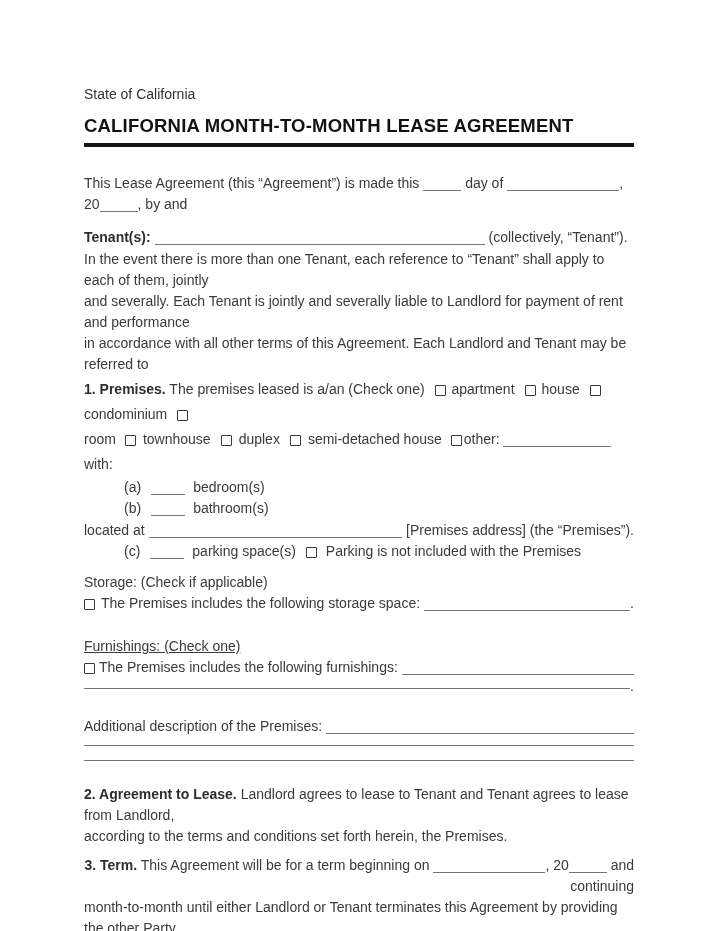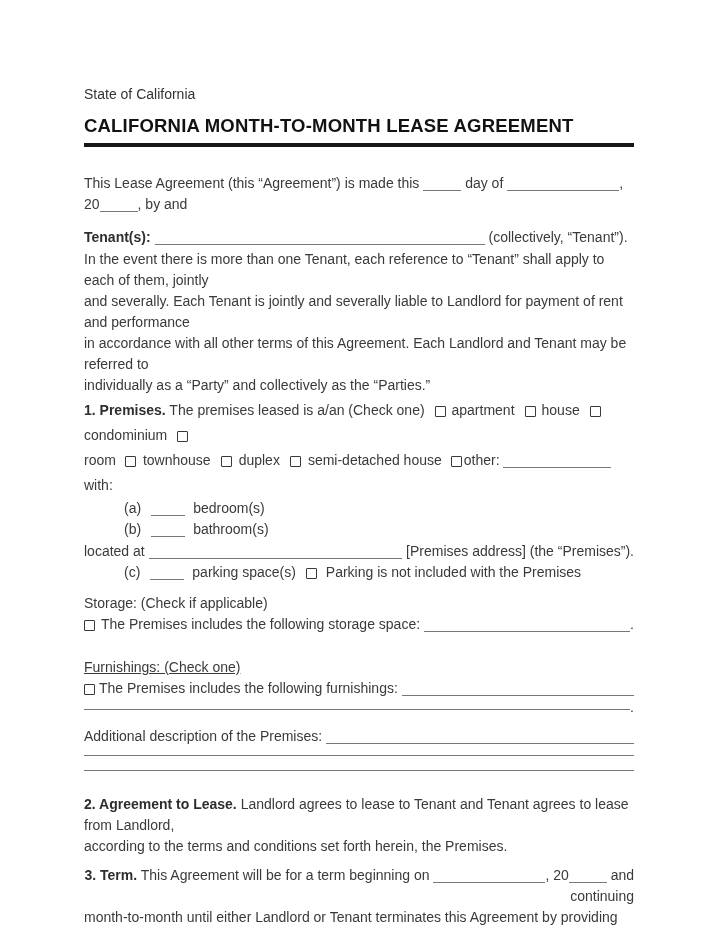--- a/index.html
+++ b/index.html
@@ -78,21 +78,20 @@
 
 <div class="page">
   <div class="state">State of California</div>
   <h1 class="title">CALIFORNIA MONTH-TO-MONTH LEASE AGREEMENT</h1>
   <div class="body">
       <div class="blk p" style="margin-top: 0px;"><span class="tx">This Lease Agreement (this “Agreement”) is made this </span><span class="blank" style="width: 38px;"></span><span class="tx"> day of </span><span class="blank" style="width: 112px;"></span><span class="tx">, 20</span><span class="blank" style="width: 38px;"></span><span class="tx">, by and</span></div>
       <div class="blk p" style="margin-top: 12px;"><span class="tx b">Tenant(s):</span><span class="blank" style="width: 330px; margin-left: 4px;"></span><span class="tx"> (collectively, “Tenant”).</span></div>
       <div class="blk p" style="margin-top: 1px;"><span class="tx">In the event there is more than one Tenant, each reference to “Tenant” shall apply to each of them, jointly</span></div>
       <div class="blk p"><span class="tx">and severally. Each Tenant is jointly and severally liable to Landlord for payment of rent and performance</span></div>
       <div class="blk p"><span class="tx">in accordance with all other terms of this Agreement. Each Landlord and Tenant may be referred to</span></div>
-      <div class="blk p"><span class="tx">individually as a “Party” and collectively as the “Parties.”</span></div>
       <div class="blk p" style="margin-top: 2px; line-height: 25px;"><span class="tx b">1. Premises.</span><span class="tx"> The premises leased is a/an (Check one) </span><span class="cb" style="margin-left: 6px; margin-right: 6px;"></span><span class="tx">apartment</span><span class="cb" style="margin-left: 10px; margin-right: 6px;"></span><span class="tx">house</span><span class="cb" style="margin-left: 10px; margin-right: 6px;"></span><span class="tx">condominium</span><span class="cb" style="margin-left: 10px; margin-right: 0px;"></span></div>
       <div class="blk p" style="line-height: 25px;"><span class="tx">room</span><span class="cb" style="margin-left: 9px; margin-right: 7px;"></span><span class="tx">townhouse</span><span class="cb" style="margin-left: 10px; margin-right: 7px;"></span><span class="tx">duplex</span><span class="cb" style="margin-left: 10px; margin-right: 7px;"></span><span class="tx">semi-detached house</span><span class="cb" style="margin-left: 9px; margin-right: 2px;"></span><span class="tx">other: </span><span class="blank" style="width: 108px;"></span><span class="tx"> with:</span></div>
       <div class="blk p" style="padding-left: 40px;"><span class="tx">(a)</span><span class="blank" style="width: 34px; margin-left: 10px; margin-right: 8px;"></span><span class="tx">bedroom(s)</span></div>
       <div class="blk p" style="padding-left: 40px;"><span class="tx">(b)</span><span class="blank" style="width: 34px; margin-left: 10px; margin-right: 8px;"></span><span class="tx">bathroom(s)</span></div>
       <div class="blk flex" style="margin-top: 1px;">
         <span class="tx">located at </span>
         <span class="fill"></span>
         <span class="tx"> [Premises address] (the “Premises”).</span>
       </div>
       <div class="blk p" style="padding-left: 40px;"><span class="tx">(c)</span><span class="blank" style="width: 34px; margin-left: 10px; margin-right: 8px;"></span><span class="tx">parking space(s)</span><span class="cb" style="margin-left: 10px; margin-right: 9px;"></span><span class="tx">Parking is not included with the Premises</span></div>
@@ -106,21 +105,21 @@
       <div class="blk p" style="margin-top: 22px; text-decoration: underline;"><span class="tx">Furnishings: (Check one)</span></div>
       <div class="blk flex">
         <span class="cb" style="margin-left: 0px; margin-right: 4px;"></span>
         <span class="tx">The Premises includes the following furnishings: </span>
         <span class="fill"></span>
       </div>
       <div class="blk flex" style="margin-top: 2px; line-height: 12px;">
         <span class="fill"></span>
         <span class="tx">.</span>
       </div>
-      <div class="blk flex" style="margin-top: 13px; justify-content: flex-end;">
+      <div class="blk flex" style="margin-top: 24px; justify-content: flex-end;">
         <span class="tx">Additional description of the Premises: </span>
         <span class="fill"></span>
       </div>
       <div class="blk rule" style="margin-top: 8px;"></div>
       <div class="blk rule" style="margin-top: 14px;"></div>
       <div class="blk p" style="margin-top: 23px;"><span class="tx b">2. Agreement to Lease.</span><span class="tx"> Landlord agrees to lease to Tenant and Tenant agrees to lease from Landlord,</span></div>
       <div class="blk p"><span class="tx">according to the terms and conditions set forth herein, the Premises.</span></div>
       <div class="blk p" style="margin-top: 8px; text-align: right;"><span class="tx b">3. Term.</span><span class="tx"> This Agreement will be for a term beginning on </span><span class="blank" style="width: 112px;"></span><span class="tx">, 20</span><span class="blank" style="width: 38px;"></span><span class="tx"> and continuing</span></div>
       <div class="blk p"><span class="tx">month-to-month until either Landlord or Tenant terminates this Agreement by providing the other Party</span></div>
       <div class="blk p"><span class="tx">with proper written notice of termination (the “Term”).</span></div>

